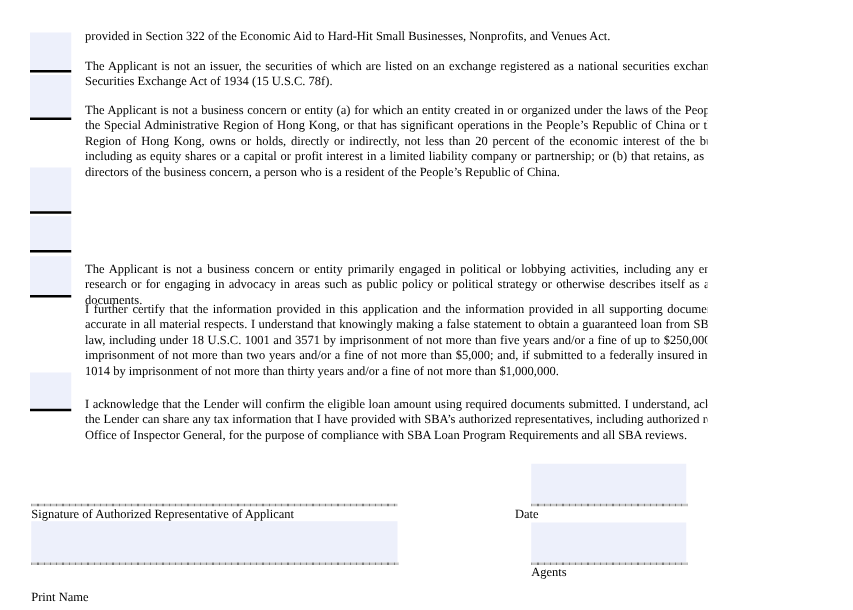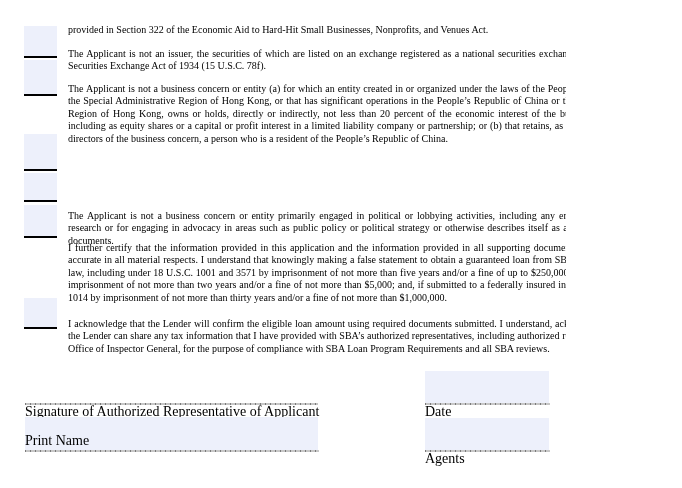--- a/index.html
+++ b/index.html
@@ -46,21 +46,21 @@
     position: absolute;
     height: 2px;
     background: repeating-linear-gradient(90deg, #7b7b7b 0 1px, #c6c6c6 1px 5px);
   }
   .sigbox {
     position: absolute;
     background: #edf0fb;
   }
   .siglabel {
     position: absolute;
-    font-size: 14px;
+    font-size: 10px;
     line-height: 12px;
     white-space: nowrap;
   }
 </style>
 </head>
 <body>
 
 <div class="page">
 
   <div class="ifield" style="top:26px;height:32px;">
@@ -93,23 +93,23 @@
   <p class="para" style="top:83px;">The Applicant is not a business concern or entity (a) for which an entity created in or organized under the laws of the People’s Republic of China or the Special Administrative Region of Hong Kong, or that has significant operations in the People’s Republic of China or the Special Administrative Region of Hong Kong, owns or holds, directly or indirectly, not less than 20 percent of the economic interest of the business concern or entity, including as equity shares or a capital or profit interest in a limited liability company or partnership; or (b) that retains, as a member of the board of directors of the business concern, a person who is a resident of the People’s Republic of China.</p>
   <p class="para" style="top:210px;">The Applicant is not a business concern or entity primarily engaged in political or lobbying activities, including any entity that is organized for research or for engaging in advocacy in areas such as public policy or political strategy or otherwise describes itself as a think tank in any public documents.</p>
   <p class="para" style="top:242px;">I further certify that the information provided in this application and the information provided in all supporting documents and forms is true and accurate in all material respects. I understand that knowingly making a false statement to obtain a guaranteed loan from SBA is punishable under the law, including under 18 U.S.C. 1001 and 3571 by imprisonment of not more than five years and/or a fine of up to $250,000; under 15 U.S.C. 645 by imprisonment of not more than two years and/or a fine of not more than $5,000; and, if submitted to a federally insured institution, under 18 U.S.C. 1014 by imprisonment of not more than thirty years and/or a fine of not more than $1,000,000.</p>
   <p class="para" style="top:318px;">I acknowledge that the Lender will confirm the eligible loan amount using required documents submitted. I understand, acknowledge, and agree that the Lender can share any tax information that I have provided with SBA’s authorized representatives, including authorized representatives of the SBA Office of Inspector General, for the purpose of compliance with SBA Loan Program Requirements and all SBA reviews.</p>
 
   <div class="sigrule" style="left:25px;top:403px;width:293px;"></div>
   <div class="siglabel" style="left:25px;top:406px;">Signature of Authorized Representative of Applicant</div>
 
   <div class="sigbox" style="left:425px;top:371px;width:124px;height:32px;"></div>
   <div class="sigrule" style="left:425px;top:403px;width:125px;"></div>
-  <div class="siglabel" style="left:425px;top:406px;">Date</div>
+  <div class="siglabel" style="left:412px;top:406px;">Date</div>
 
   <div class="sigbox" style="left:25px;top:417px;width:293px;height:33px;"></div>
   <div class="sigrule" style="left:25px;top:450px;width:294px;"></div>
-  <div class="siglabel" style="left:25px;top:435px;">Print Name</div>
+  <div class="siglabel" style="left:25px;top:473px;">Print Name</div>
 
   <div class="sigbox" style="left:425px;top:418px;width:124px;height:32px;"></div>
   <div class="sigrule" style="left:425px;top:450px;width:125px;"></div>
   <div class="siglabel" style="left:425px;top:453px;">Agents</div>
 
 </div>
 
 </body></html>

